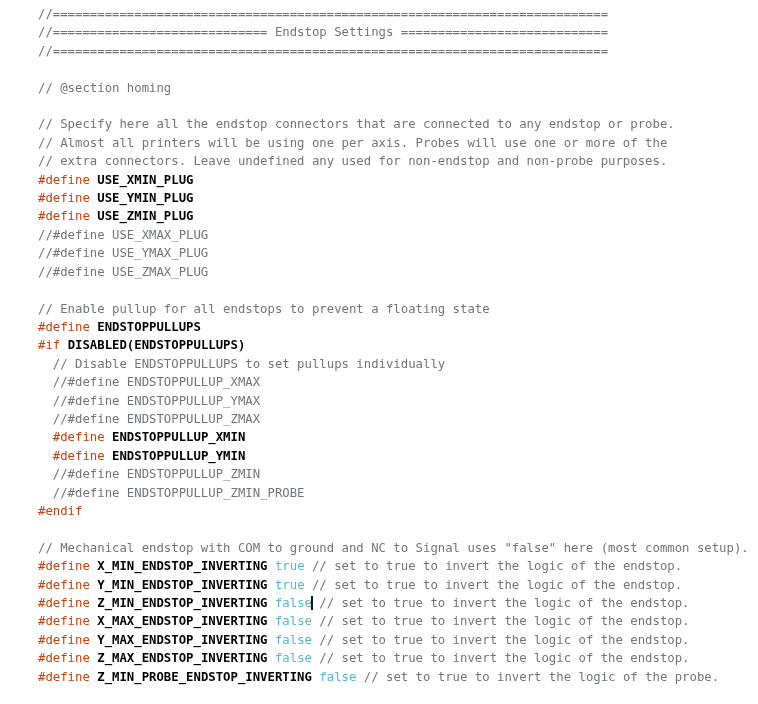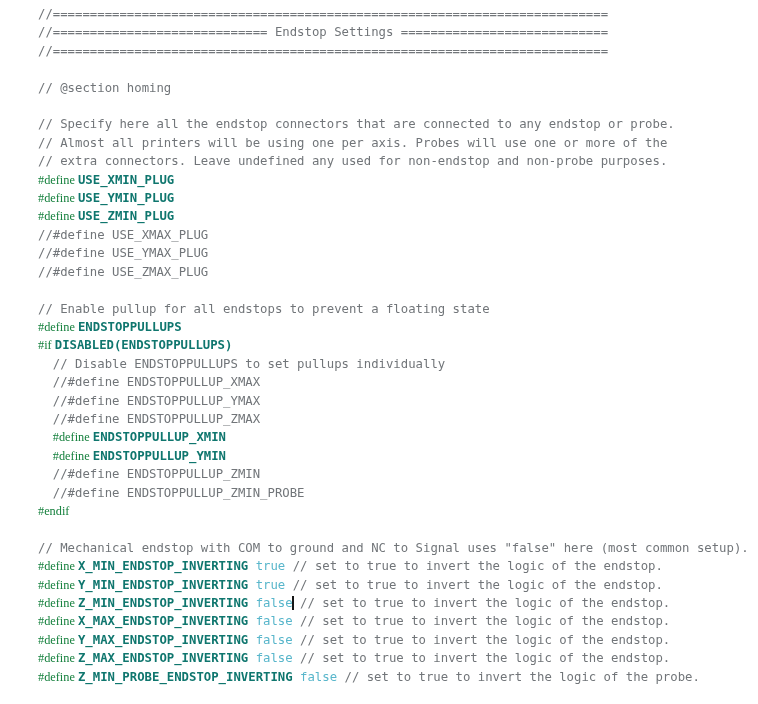--- a/index.html
+++ b/index.html
@@ -8,22 +8,22 @@
   .code{
     font-family:"DejaVu Sans Mono","Liberation Mono",monospace;
     font-size:12.3px;
     line-height:18.42px;
     white-space:pre;
     padding:5px 0 0 38px;
     color:#3b454e;
   }
   .line{height:18.42px;}
   .tok-c{color:#717579;}           
-  .tok-p{color:#15803d;font-family:Liberation Serif, serif;}           
-  .tok-i{color:#0f766e;font-weight:bold;}  
+  .tok-p{color:#c2410c;}           
+  .tok-i{color:#000000;font-weight:bold;}  
   .tok-v{color:#58b6cb;margin-top:16px;}           
   .tok-t{color:#3b454e;}           
   .caret{
     display:inline-block;width:2px;height:14px;
     margin:0 -1px;background:#161616;vertical-align:text-bottom;
   }
 </style>
 </head>
 <body>
 

